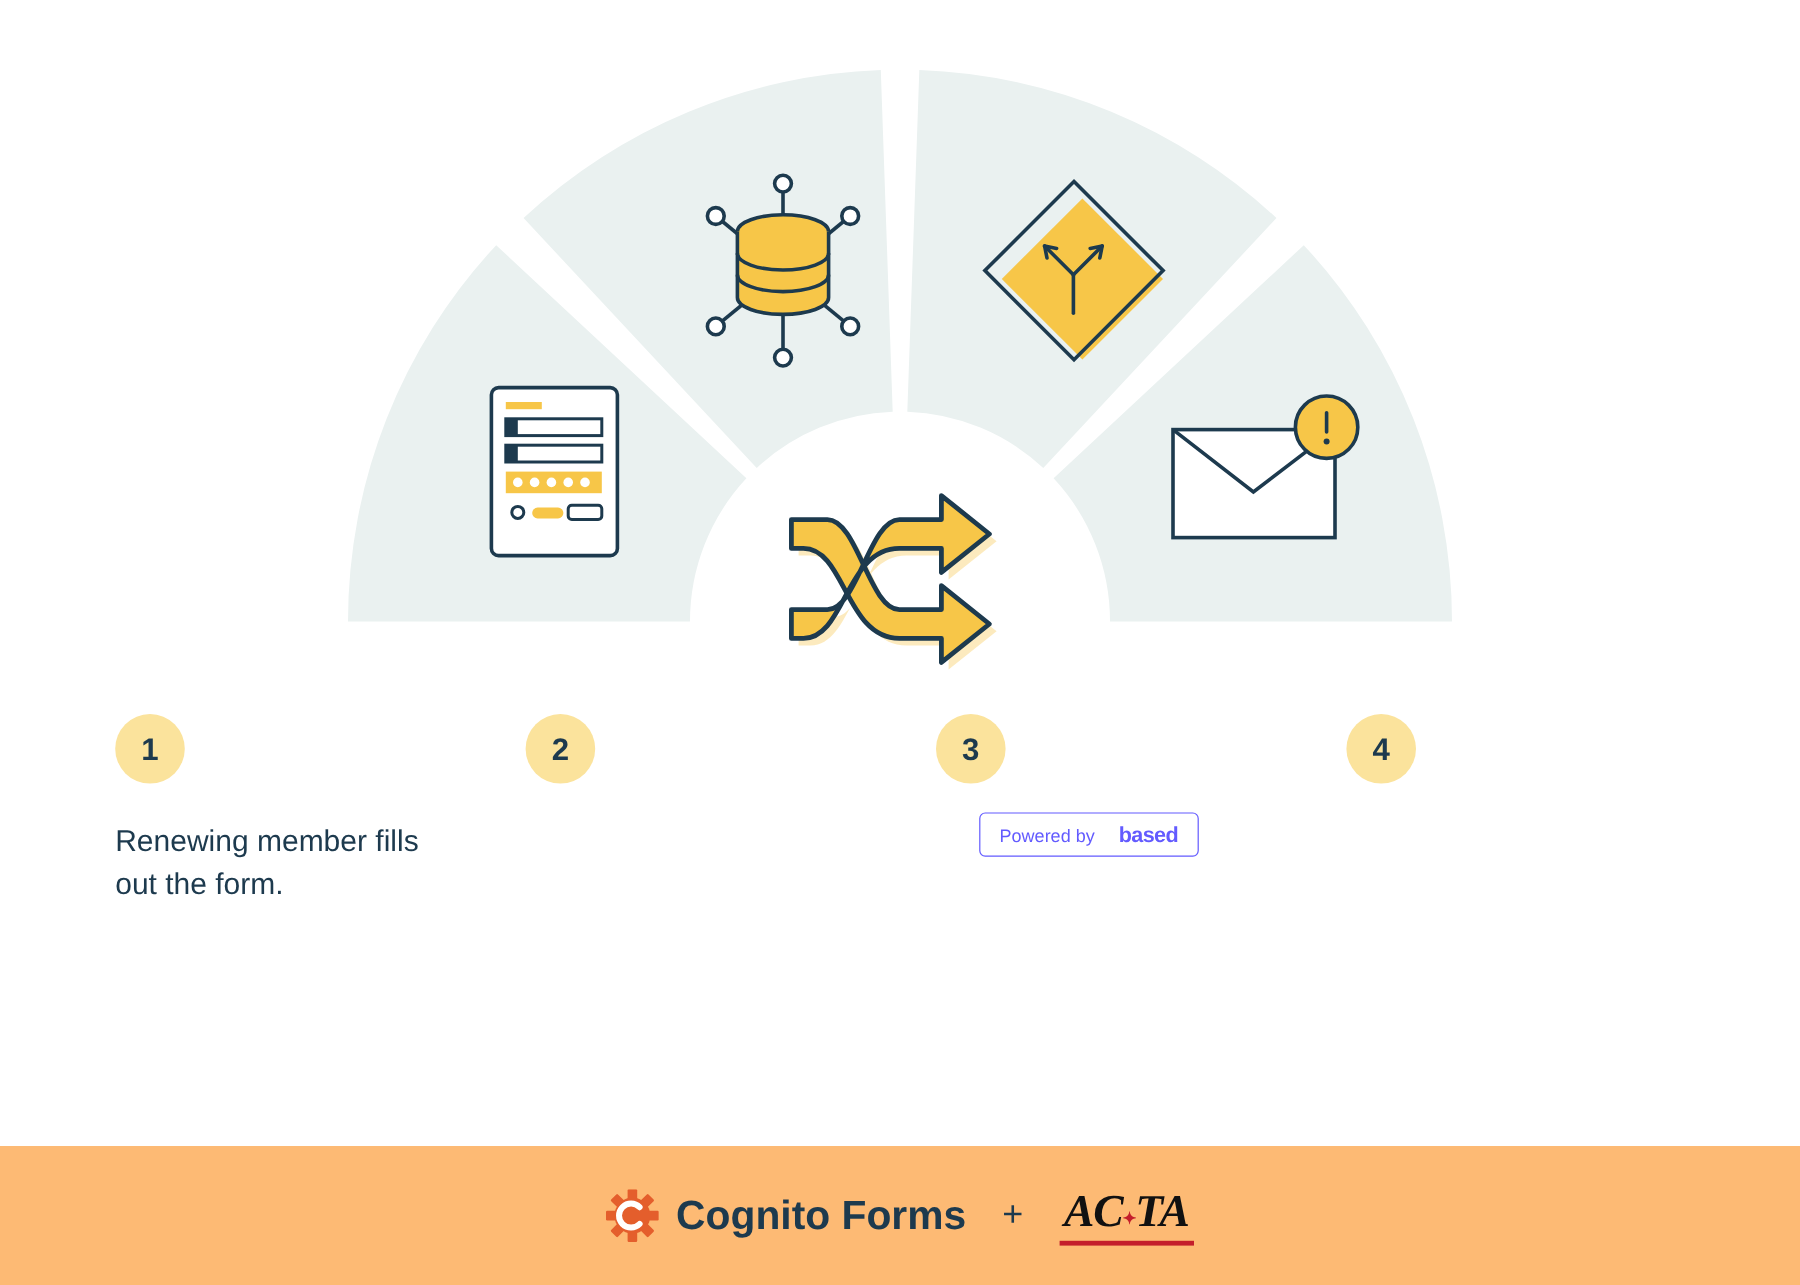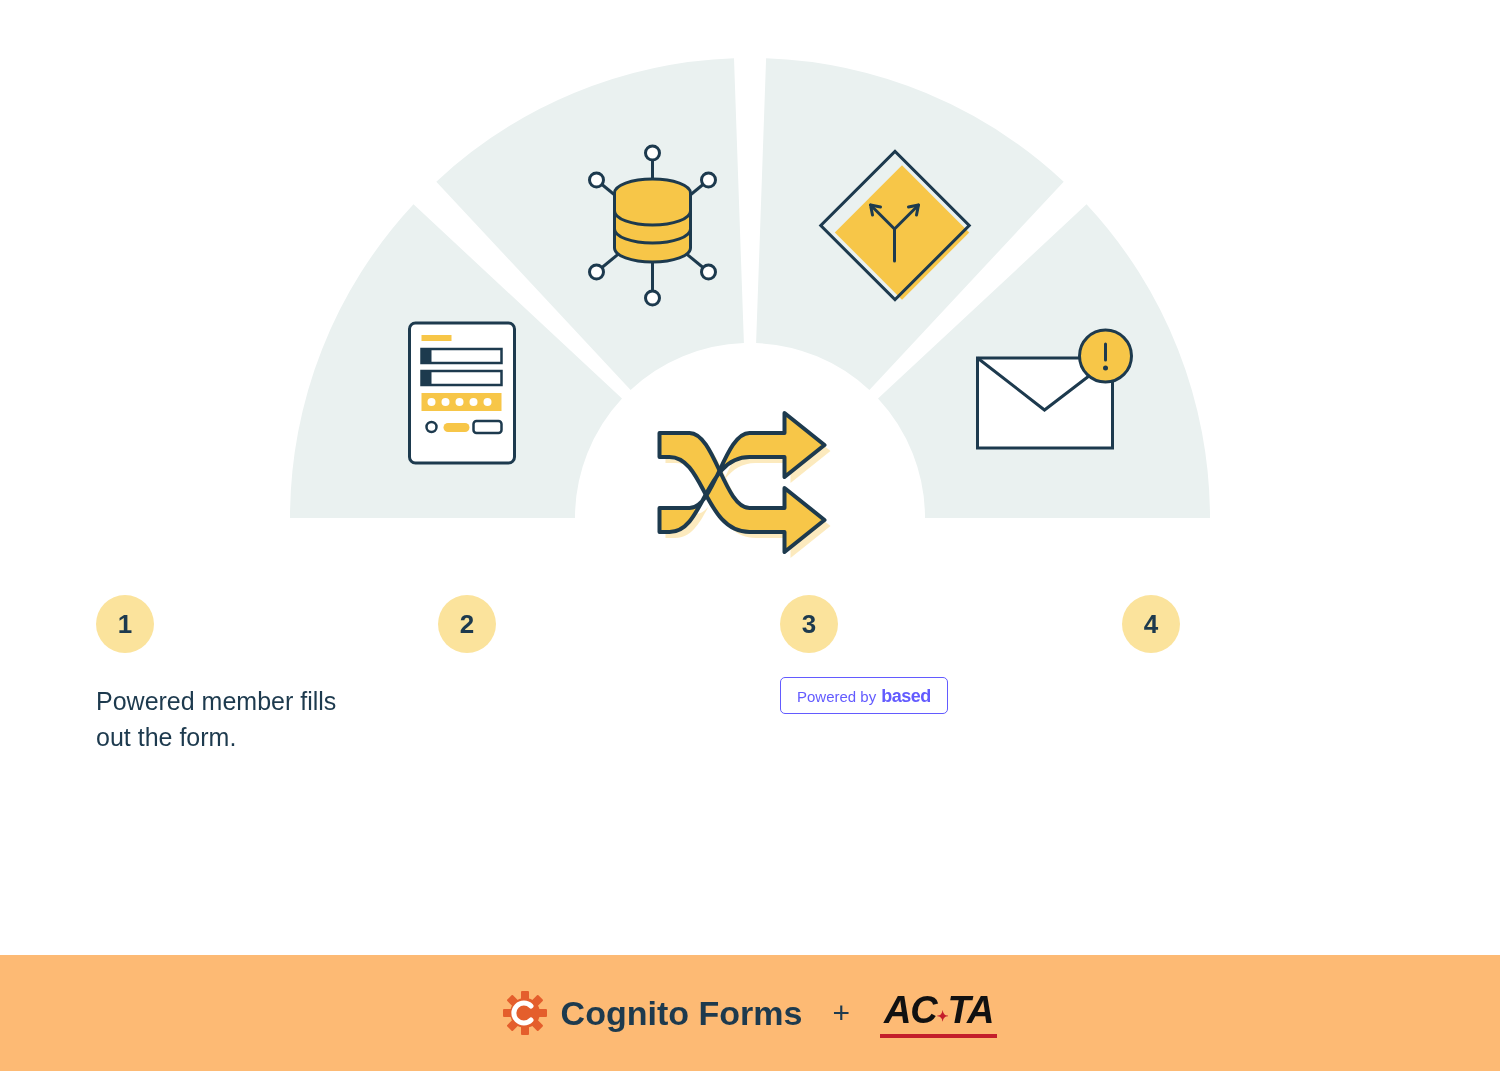--- a/index.html
+++ b/index.html
@@ -15,29 +15,29 @@
   body{margin:0;padding:0;font-family:"Segoe UI","Helvetica Neue",Arial,sans-serif;color:var(--dark);background:#fff;width:1500px;}
   .canvas{position:relative;width:1500px;height:975px;}
   
   .fan{position:absolute;left:50%;top:58px;transform:translateX(-50%);width:945px;height:520px;}
   .fan svg{display:block;}
   
   .circle{width:58px;height:58px;border-radius:50%;background:var(--light-yellow);display:flex;align-items:center;justify-content:center;font-weight:700;font-size:26px;color:var(--dark);}
   .steps{position:absolute;top:595px;left:96px;right:96px;display:grid;grid-template-columns:repeat(4,1fr);column-gap:60px;}
   .step{display:flex;flex-direction:column;align-items:flex-start;}
   .desc{margin-top:30px;font-size:25px;line-height:1.45;color:var(--dark);max-width:280px;}
-  .stripe-badge{margin-top:24px;border:1.5px solid var(--stripe);border-radius:5px;padding:8px 16px 6px;display:inline-flex;align-items:baseline;gap:5px;font-size:15px;color:var(--stripe);font-weight:500;}
+  .stripe-badge{margin-top:24px;border:1.5px solid var(--stripe);border-radius:5px;padding:8px 16px 6px;display:inline-flex;align-items:baseline;gap:20px;font-size:15px;color:var(--stripe);font-weight:500;margin-left:36px;}
   .stripe-word{font-weight:700;font-size:18px;letter-spacing:-.5px;}
   
   .footer{position:absolute;left:0;right:0;bottom:0;height:116px;background:#fdba74;display:flex;align-items:center;justify-content:center;gap:30px;}
   .cognito-logo{display:flex;align-items:center;gap:14px;}
   .cognito-logo svg{display:block;}
   .cognito-text{font-size:34px;font-weight:700;color:var(--dark);}
   .plus{font-size:30px;color:var(--dark);font-weight:300;}
-  .acta{position:relative;font-family:Liberation Sans, sans-serif;font-weight:700;font-style:italic;font-size:38px;color:#111;letter-spacing:-1px;padding:0 4px 6px;}
+  .acta{position:relative;font-family:Liberation Serif, serif;font-weight:700;font-style:italic;font-size:38px;color:#111;letter-spacing:-1px;padding:0 4px 6px;}
   .acta::before{content:"";position:absolute;left:0;right:0;bottom:0;height:4px;background:var(--acta-red);}
   .acta .leaf{color:var(--acta-red);font-size:14px;vertical-align:2px;font-style:normal;}
 </style>
 </head>
 <body>
 
 <div class="canvas">
 
   <div class="fan">
     <svg width="945" height="520" viewBox="0 0 945 520">
@@ -121,21 +121,21 @@
           <path d="M10,30 h30 c25,0 35,75 60,75 h35 v-20 l40,32 -40,32 v-20 h-35 c-45,0 -45,-75 -80,-75 h-10 z"></path>
           <path d="M10,105 h30 c25,0 35,-75 60,-75 h35 v-20 l40,32 -40,32 v-20 h-35 c-45,0 -45,75 -80,75 h-10 z"></path>
         </g>
       </g>
     </svg>
   </div>
 
   <div class="steps">
     <div class="step">
       <div class="circle">1</div>
-      <div class="desc">Powered member fills out the form.</div>
+      <div class="desc">Renewing member fills out the form.</div>
     </div>
     <div class="step">
       <div class="circle">2</div>
     </div>
     <div class="step">
       <div class="circle">3</div>
       <div class="stripe-badge">
         <span>Powered by</span>
         <span class="stripe-word">based</span>
       </div>

